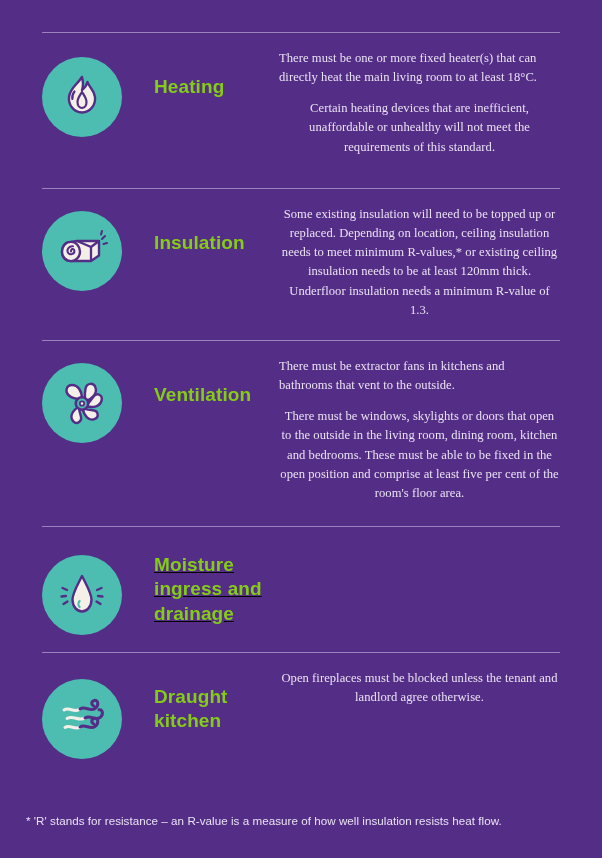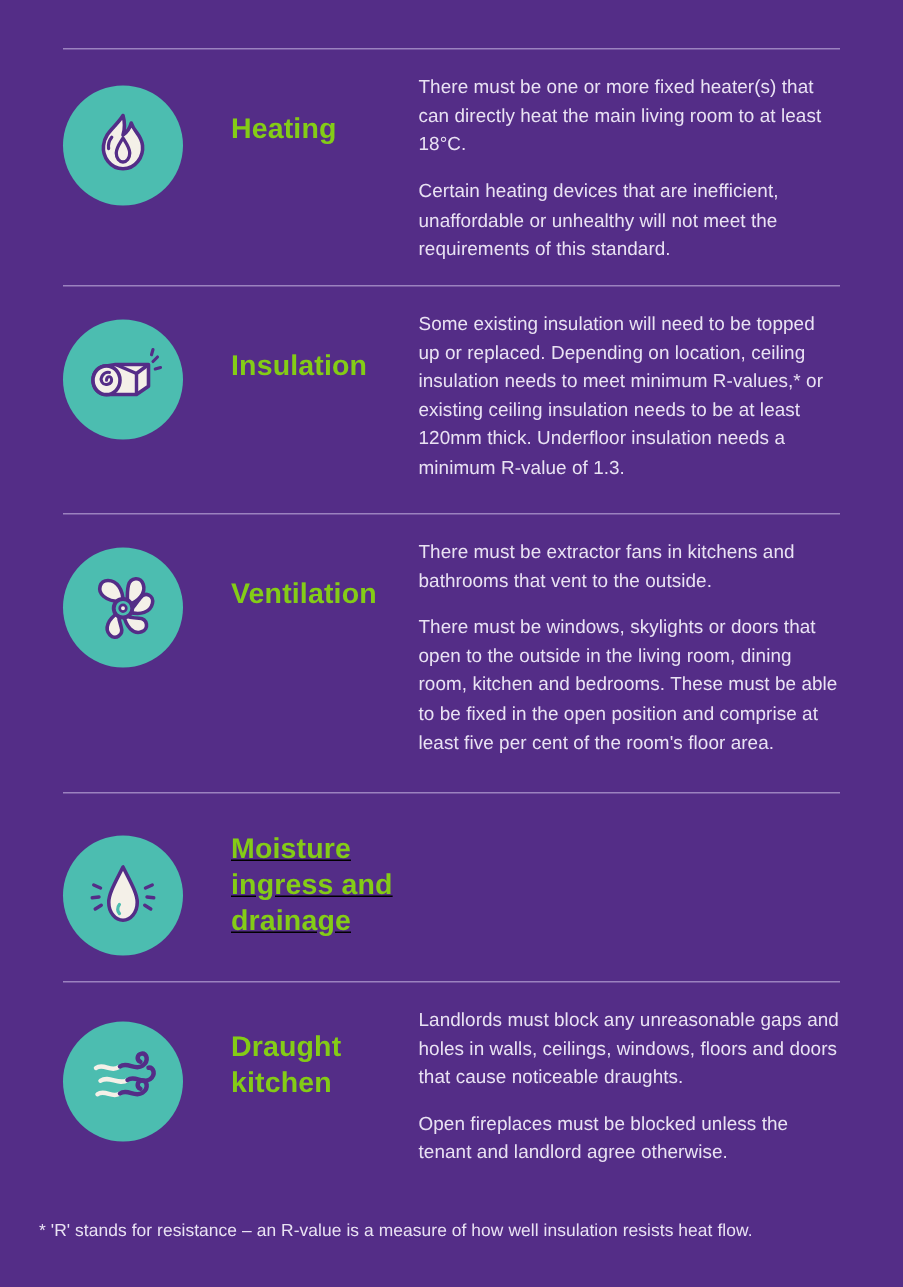--- a/index.html
+++ b/index.html
@@ -79,23 +79,24 @@
     padding-top: 2px;
     padding-left: 0px;
   }
 
   .body-col p {
     color: #e9e2f3;
     font-size: 12.6px;
     line-height: 1.52;
     margin-bottom: 12px;
     letter-spacing: 0.05px;
-  }
-
-  .body-col p:last-child { margin-bottom: 0; }
+    font-family: Liberation Serif, serif;
+  }
+
+  .body-col p:last-child { margin-bottom: 0; text-align: center; }
 
   
   .section.s-heating .title-col { padding-top: 28px; }
   .section.s-insulation .title-col { padding-top: 28px; }
   .section.s-ventilation .title-col { padding-top: 28px; }
   .section.s-moisture .title-col { padding-top: 12px; text-decoration: underline; }
   .section.s-draught .title-col { padding-top: 18px; }
 
   .section.s-heating .icon-col { padding-top: 10px; }
   .section.s-insulation .icon-col { padding-top: 8px; }
@@ -226,21 +227,20 @@
               <path d="M11 36.5 C16 33 21 39.5 26 36" stroke="#f4f0e8"></path>
               <path d="M26 36 C31 32.5 36 39 41 35.5 C45.5 32.4 44 26.8 40.4 27.4 C37.4 27.9 36.8 31.6 39.6 32.8" stroke="#542d87"></path>
             </g>
           </svg>
         </div>
       </div>
       <div class="title-col">
         <div class="section-title">Draught kitchen</div>
       </div>
       <div class="body-col">
-        <p>Landlords must block any unreasonable gaps and holes in walls, ceilings, windows, floors and doors that cause noticeable draughts.</p>
         <p>Open fireplaces must be blocked unless the tenant and landlord agree otherwise.</p>
       </div>
     </div>
 
   </div>
 
   <div class="footnote">* 'R' stands for resistance – an R-value is a measure of how well insulation resists heat flow.</div>
 
 </div>
 

